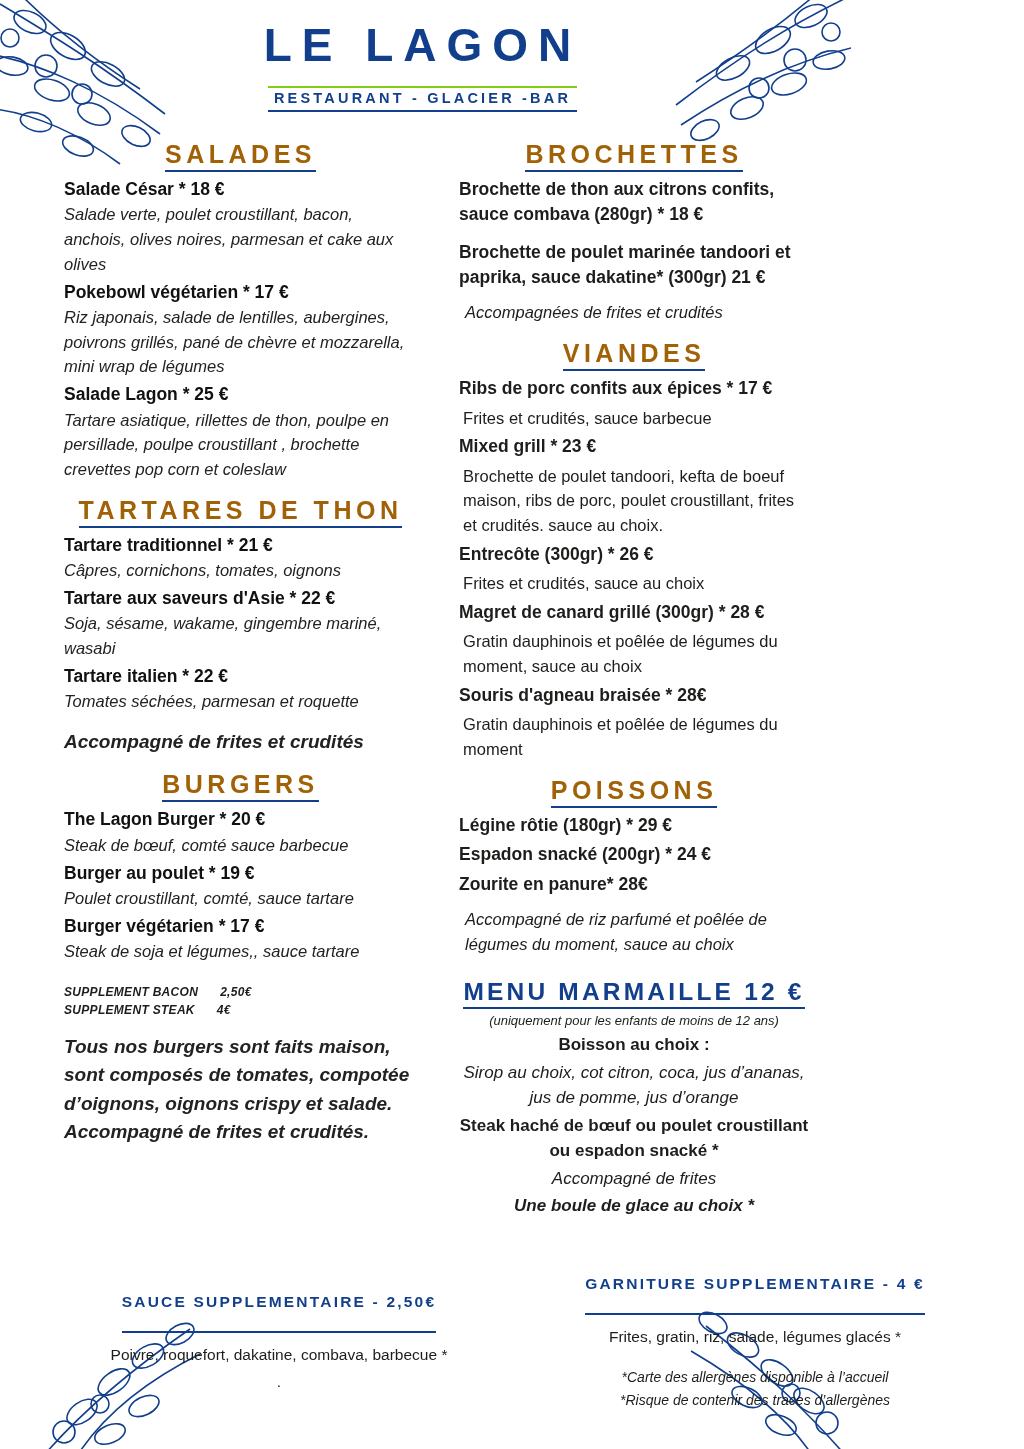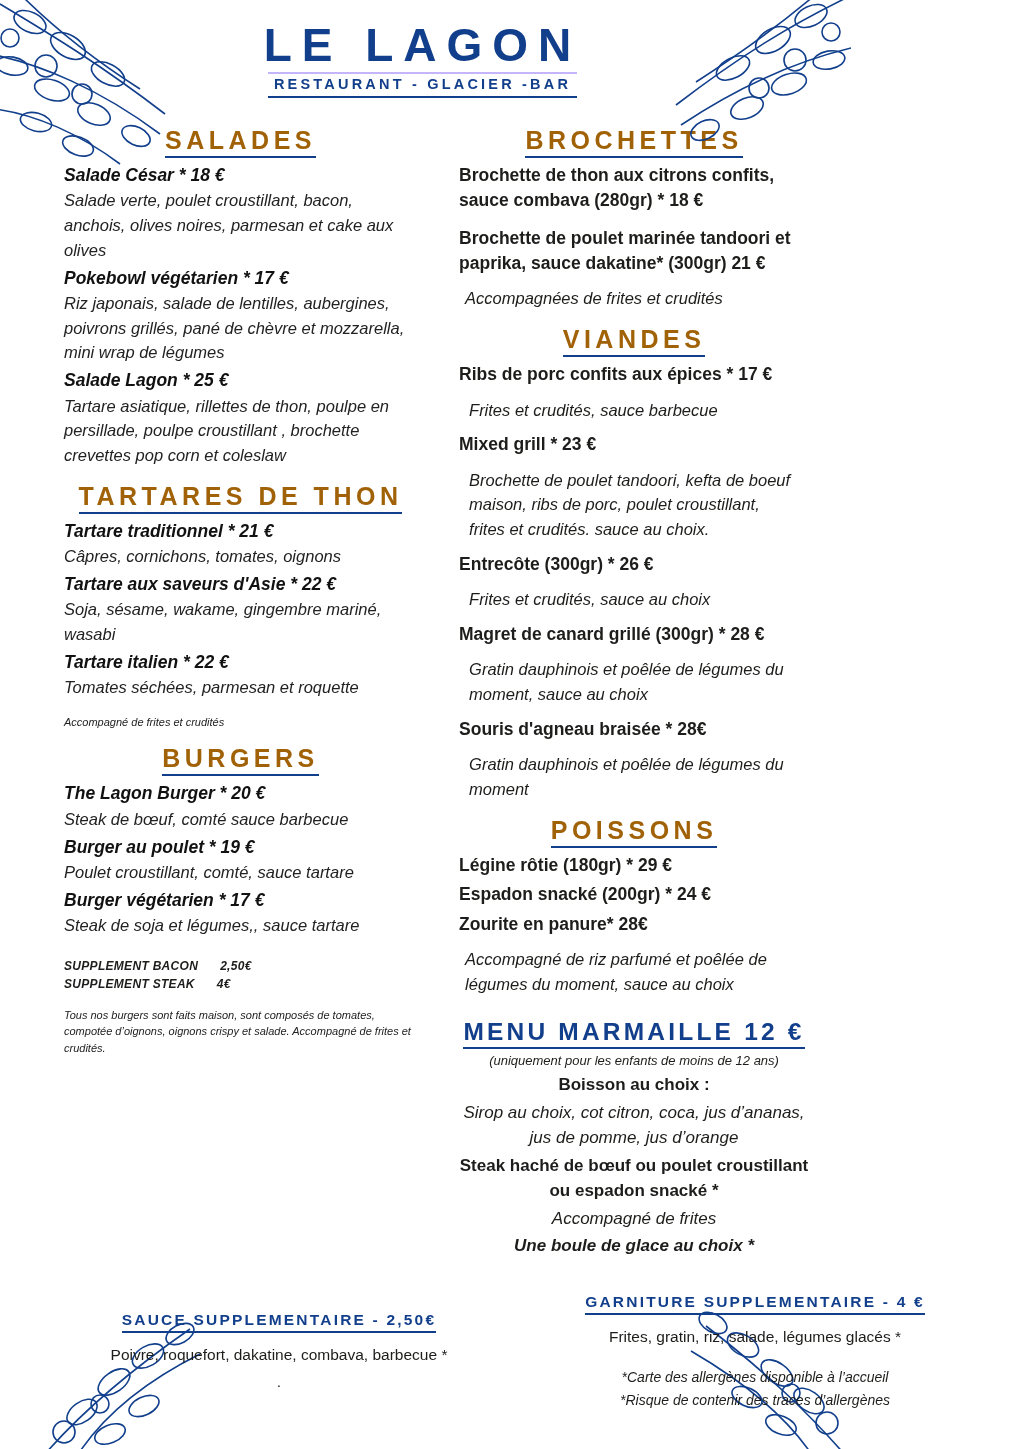--- a/index.html
+++ b/index.html
@@ -39,26 +39,26 @@
   }
   .brand {
     font-family: "Liberation Sans", sans-serif;
     font-weight: bold;
     font-size: 46px;
     letter-spacing: 10px;
     color: #123f8c;
     line-height: 1;
   }
   .brand-sub {
-    margin-top: 4px;
+    margin-top: 18px;
     font-size: 14.5px;
     letter-spacing: 3.2px;
     color: #123f8c;
     font-weight: bold;
-    border-top: 2px solid #c4b5fd;
+    border-top: 2px solid #84cc16;
     border-bottom: 2px solid #123f8c;
     display: inline-block;
     padding: 3px 6px 3px 6px;
     line-height: 1.1;
   }
 
   
   .columns {
     display: flex;
     padding: 14px 26px 0 26px;
@@ -90,35 +90,35 @@
   h2.section span {
     border-bottom: 2.5px solid #123f8c;
     padding-bottom: 2px;
   }
   .item-name {
     font-weight: bold;
     font-size: 17.5px;
     line-height: 1.45;
     margin: 3px 0 0 0;
     color: #111;
-    font-style: italic;
   }
   .item-desc {
     font-style: italic;
     font-size: 16.5px;
     line-height: 1.5;
     margin: 0 0 3px 0;
     color: #222;
   }
   .note {
     font-style: italic;
-    font-size: 11px;
+    font-size: 19px;
     line-height: 1.5;
     margin: 14px 0 0 0;
     color: #222;
+    font-weight: bold;
   }
   .spacer-s { height: 8px; }
   .spacer-m { height: 16px; }
 
   .supp-line {
     font-style: italic;
     font-weight: bold;
     font-size: 12px;
     letter-spacing: .3px;
     line-height: 1.5;
@@ -127,24 +127,23 @@
   .supp-line .price { padding-left: 22px; }
 
   
   .r-item-name {
     font-weight: bold;
     font-size: 17.5px;
     line-height: 1.45;
     margin: 4px 0 0 0;
   }
   .r-item-desc {
-    font-style: italic;
     font-size: 16.5px;
     line-height: 1.5;
-    margin: 10px;
+    margin: 4px;
   }
   .r-note {
     font-style: italic;
     font-size: 16.5px;
     line-height: 1.5;
     margin: 10px 0 0 6px;
   }
 
   
   .marmaille-title {
@@ -190,21 +189,21 @@
     width: 430px;
     text-align: center;
   }
   .foot-title {
     color: #123f8c;
     font-weight: bold;
     font-size: 15.5px;
     letter-spacing: 2.2px;
     border-bottom: 2px solid #123f8c;
     display: inline-block;
-    padding-bottom: 2px;
+    padding-bottom: 20px;
     margin-bottom: 6px;
   }
   .foot-text {
     font-size: 15.5px;
     line-height: 1.5;
     margin: 4px;
   }
   .foot-small {
     font-style: italic;
     font-size: 14px;

